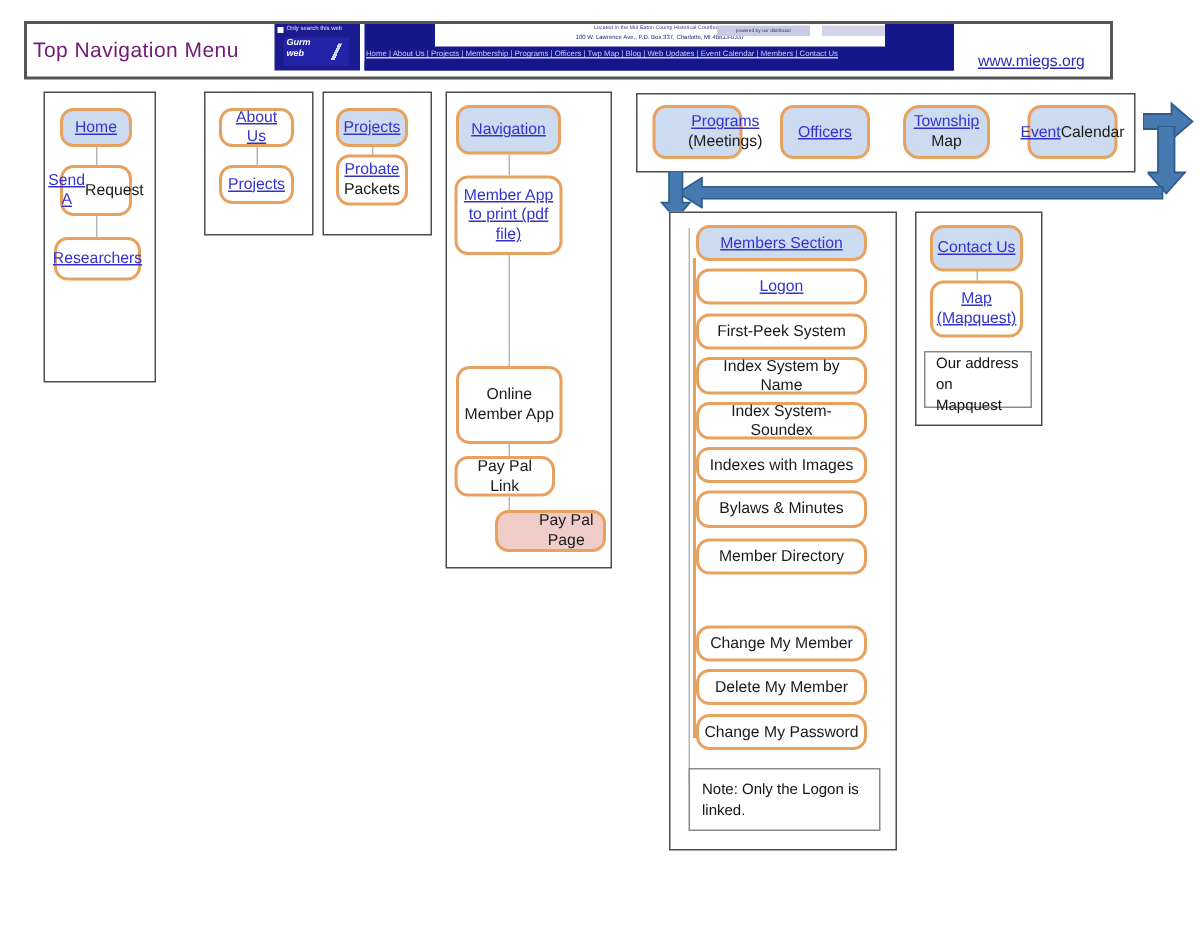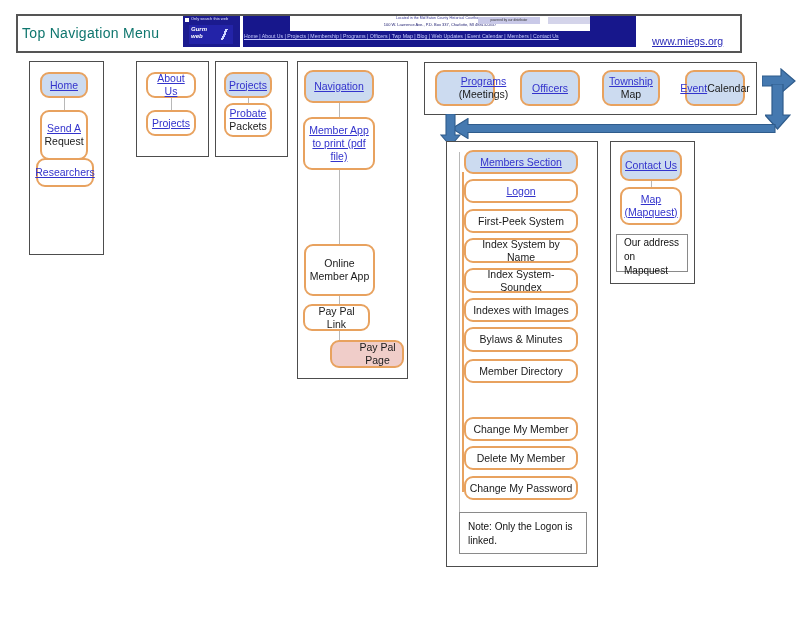--- a/index.html
+++ b/index.html
@@ -9,21 +9,21 @@
     color:#1a1a1a;overflow:hidden;position:relative;
   }
   .canvas{position:absolute;left:0;top:0;width:800px;height:618px;}
 
   
   .header-box{
     position:absolute;left:16px;top:14px;width:726px;height:39px;
     border:2px solid #555;background:#fff;box-sizing:border-box;
   }
   .header-title{
-    position:absolute;left:22px;top:25px;font-size:14px;color:#0f766e;
+    position:absolute;left:22px;top:25px;font-size:14px;color:#701a75;
     letter-spacing:.3px;white-space:nowrap;
   }
   
   .site-thumb{position:absolute;left:183px;top:16px;width:453px;height:33px;}
   .thumb-search{
     position:absolute;left:0;top:0;width:57px;height:31px;
     background:#1b1b8f;overflow:hidden;
   }
   .thumb-search .chk{
     position:absolute;left:2px;top:2px;width:4px;height:4px;background:#fff;
@@ -134,21 +134,21 @@
   <div class="header-url">www.miegs.org</div>
 
   <div class="panel" style="left:29px;top:61px;width:75px;height:194px;"></div>
   <div class="vline" style="left:64px;top:97px;height:14px;"></div>
   <div class="vline" style="left:64px;top:144px;height:15px;"></div>
 
   <div class="node blue" style="left:40px;top:72px;width:48px;height:26px;">
     <span class="lnk">Home</span>
   </div>
 
-  <div class="node" style="left:40px;top:110px;width:48px;height:50px;flex-direction:column;">
+  <div class="node" style="left:40px;top:110px;width:48px;height:34px;">
     <span class="lnk">Send A</span>
     <span class="plain">Request</span>
   </div>
 
   <div class="node" style="left:36px;top:158px;width:58px;height:29px;">
     <span class="lnk">Researchers</span>
   </div>
 
   <div class="panel" style="left:136px;top:61px;width:73px;height:96px;"></div>
   <div class="vline" style="left:171px;top:97px;height:14px;"></div>
@@ -204,21 +204,21 @@
 
   <div class="node blue" style="left:435px;top:70px;width:60px;height:36px;flex-direction:column;padding-left:40px;">
     <span class="lnk">Programs</span>
     <span class="plain">(Meetings)</span>
   </div>
 
   <div class="node blue" style="left:520px;top:70px;width:60px;height:36px;">
     <span class="lnk">Officers</span>
   </div>
 
-  <div class="node blue" style="left:602px;top:70px;width:58px;height:36px;flex-direction:column;">
+  <div class="node blue" style="left:602px;top:70px;width:58px;height:36px;flex-direction:column;border-radius:11px;">
     <span class="lnk">Township</span>
     <span class="plain">Map</span>
   </div>
 
   <div class="node blue" style="left:685px;top:70px;width:60px;height:36px;flex-direction:row;">
     <span class="lnk">Event</span>
     <span class="plain">Calendar</span>
   </div>
 
   <div class="arrow" style="left:762px;top:68px;">

